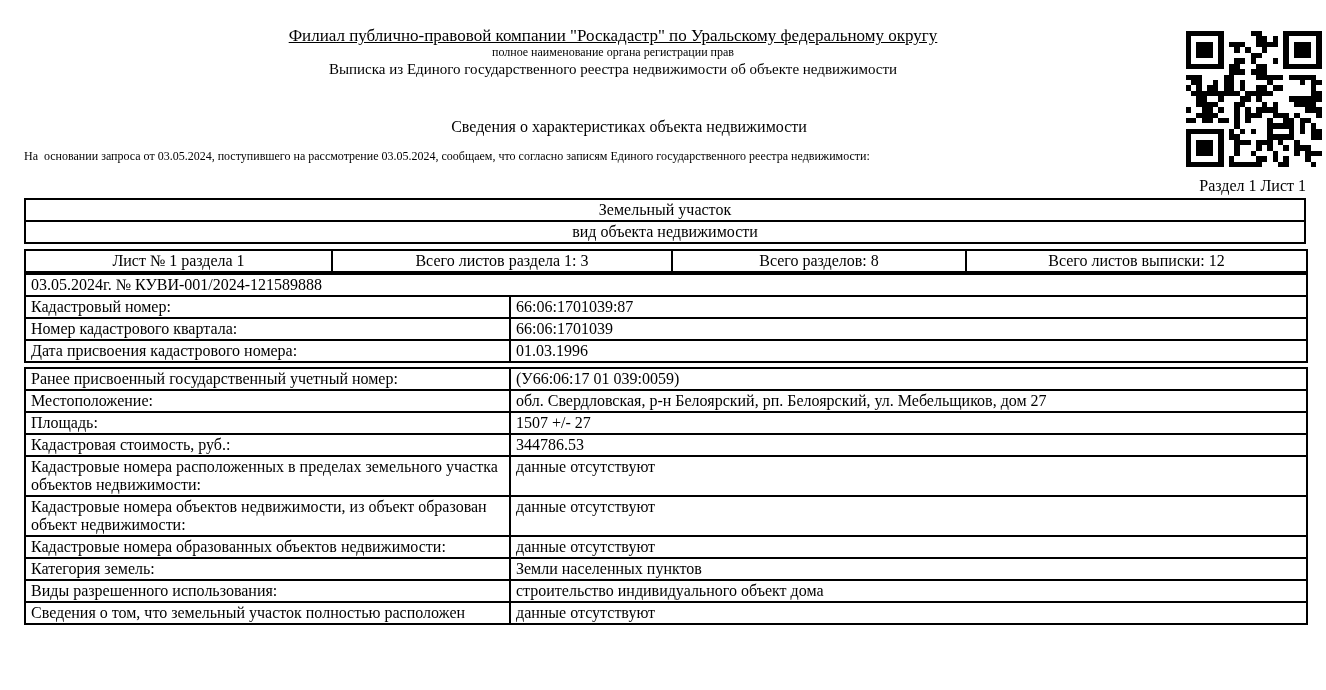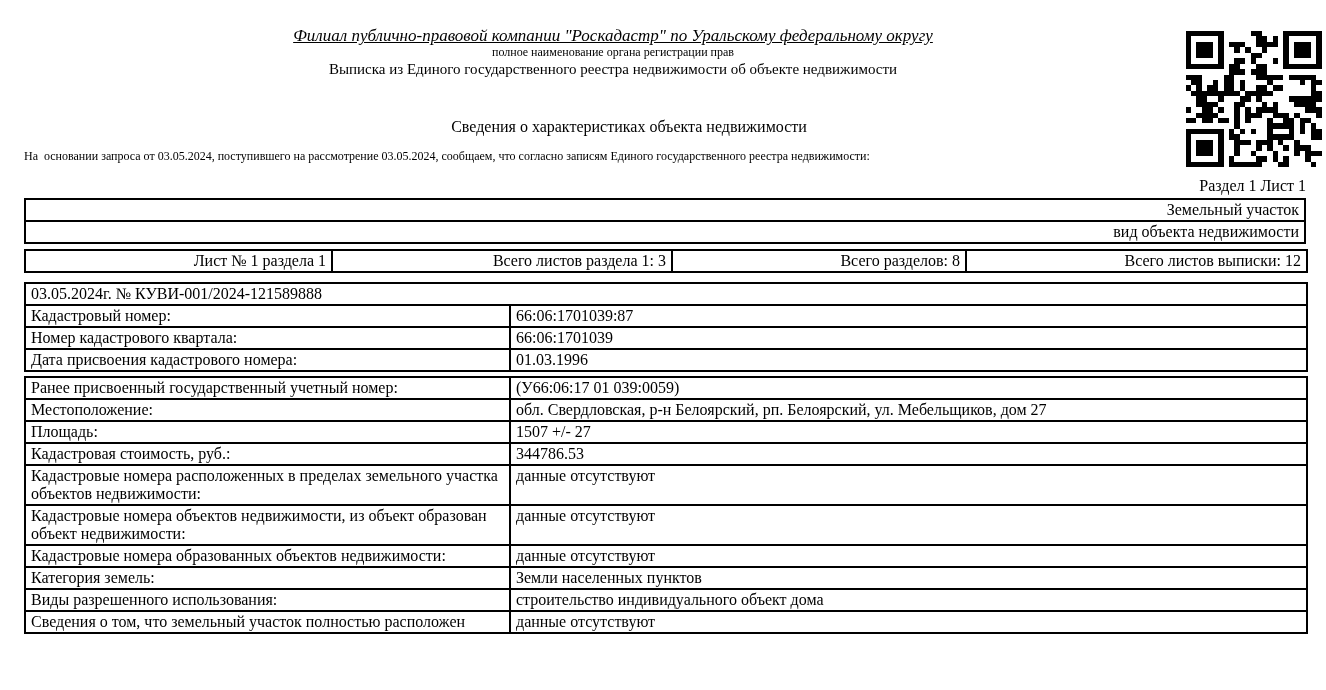--- a/index.html
+++ b/index.html
@@ -22,21 +22,20 @@
   }
   .qr svg { width: 100%; height: 100%; display: block; }
 
   
   .hdr { margin: 26px 0 0 24px; width: 1178px; text-align: center; }
   .org-name {
     display: inline-block;
     font-size: 17px;
     line-height: 20px;
     text-decoration: underline;
-    font-style: italic;
   }
   .org-caption { font-size: 12px; line-height: 13px; }
   .doc-title { font-size: 15px; line-height: 20px; }
 
   .sec-title {
     margin-top: 39px;
     width: 1258px;
     text-align: center;
     font-size: 16px;
     line-height: 18px;
@@ -65,24 +64,24 @@
     font-size: 16px;
   }
   table.tbl td {
     border: 2px solid #000;
     padding: 1px 5px;
     line-height: 18px;
     vertical-align: top;
     overflow: hidden;
     white-space: normal;
   }
-  td.c { text-align: right; }
+  td.c { text-align: center; }
   table.objtype { margin-top: 3px; }
   table.sheet   { margin-top: 5px; }
-  table.reg     { margin-top: 9px; border-radius: 17px; }
+  table.reg     { margin-top: 0; border-radius: 17px; }
   table.details { margin-top: 4px; }
 </style>
 </head>
 <body>
 
 <div class="page">
 
   <div class="qr">
     <svg id="qr-svg" xmlns="http://www.w3.org/2000/svg" shape-rendering="crispEdges" viewBox="0 0 25 25">
         <path d="M12 0h1v1h-1zM13 0h1v1h-1zM13 1h1v1h-1zM14 1h1v1h-1zM16 1h1v1h-1zM8 2h1v1h-1zM9 2h1v1h-1zM10 2h1v1h-1zM13 2h1v1h-1zM14 2h1v1h-1zM15 2h1v1h-1zM16 2h1v1h-1zM9 3h1v1h-1zM11 3h1v1h-1zM14 3h1v1h-1zM12 4h1v1h-1zM13 4h1v1h-1zM9 5h1v1h-1zM10 5h1v1h-1zM12 5h1v1h-1zM16 5h1v1h-1zM8 6h1v1h-1zM9 6h1v1h-1zM13 6h1v1h-1zM14 6h1v1h-1zM8 7h1v1h-1zM9 7h1v1h-1zM10 7h1v1h-1zM12 7h1v1h-1zM13 7h1v1h-1zM14 7h1v1h-1zM0 8h1v1h-1zM1 8h1v1h-1zM2 8h1v1h-1zM7 8h1v1h-1zM8 8h1v1h-1zM13 8h1v1h-1zM14 8h1v1h-1zM15 8h1v1h-1zM16 8h1v1h-1zM17 8h1v1h-1zM19 8h1v1h-1zM20 8h1v1h-1zM21 8h1v1h-1zM22 8h1v1h-1zM23 8h1v1h-1zM1 9h1v1h-1zM2 9h1v1h-1zM5 9h1v1h-1zM7 9h1v1h-1zM8 9h1v1h-1zM10 9h1v1h-1zM15 9h1v1h-1zM21 9h1v1h-1zM23 9h1v1h-1zM24 9h1v1h-1zM0 10h1v1h-1zM2 10h1v1h-1zM4 10h1v1h-1zM5 10h1v1h-1zM7 10h1v1h-1zM8 10h1v1h-1zM10 10h1v1h-1zM13 10h1v1h-1zM14 10h1v1h-1zM16 10h1v1h-1zM17 10h1v1h-1zM23 10h1v1h-1zM1 11h1v1h-1zM2 11h1v1h-1zM3 11h1v1h-1zM4 11h1v1h-1zM5 11h1v1h-1zM6 11h1v1h-1zM7 11h1v1h-1zM8 11h1v1h-1zM9 11h1v1h-1zM11 11h1v1h-1zM12 11h1v1h-1zM13 11h1v1h-1zM14 11h1v1h-1zM15 11h1v1h-1zM23 11h1v1h-1zM24 11h1v1h-1zM2 12h1v1h-1zM3 12h1v1h-1zM6 12h1v1h-1zM10 12h1v1h-1zM11 12h1v1h-1zM13 12h1v1h-1zM19 12h1v1h-1zM20 12h1v1h-1zM21 12h1v1h-1zM22 12h1v1h-1zM23 12h1v1h-1zM24 12h1v1h-1zM2 13h1v1h-1zM3 13h1v1h-1zM4 13h1v1h-1zM5 13h1v1h-1zM9 13h1v1h-1zM10 13h1v1h-1zM14 13h1v1h-1zM16 13h1v1h-1zM20 13h1v1h-1zM21 13h1v1h-1zM22 13h1v1h-1zM23 13h1v1h-1zM0 14h1v1h-1zM3 14h1v1h-1zM4 14h1v1h-1zM6 14h1v1h-1zM9 14h1v1h-1zM11 14h1v1h-1zM13 14h1v1h-1zM14 14h1v1h-1zM15 14h1v1h-1zM16 14h1v1h-1zM22 14h1v1h-1zM23 14h1v1h-1zM24 14h1v1h-1zM2 15h1v1h-1zM3 15h1v1h-1zM4 15h1v1h-1zM5 15h1v1h-1zM9 15h1v1h-1zM11 15h1v1h-1zM12 15h1v1h-1zM13 15h1v1h-1zM16 15h1v1h-1zM17 15h1v1h-1zM18 15h1v1h-1zM20 15h1v1h-1zM24 15h1v1h-1zM0 16h1v1h-1zM1 16h1v1h-1zM3 16h1v1h-1zM4 16h1v1h-1zM6 16h1v1h-1zM7 16h1v1h-1zM9 16h1v1h-1zM11 16h1v1h-1zM15 16h1v1h-1zM18 16h1v1h-1zM19 16h1v1h-1zM21 16h1v1h-1zM22 16h1v1h-1zM9 17h1v1h-1zM15 17h1v1h-1zM16 17h1v1h-1zM17 17h1v1h-1zM18 17h1v1h-1zM19 17h1v1h-1zM21 17h1v1h-1zM23 17h1v1h-1zM8 18h1v1h-1zM10 18h1v1h-1zM12 18h1v1h-1zM15 18h1v1h-1zM19 18h1v1h-1zM21 18h1v1h-1zM23 18h1v1h-1zM24 18h1v1h-1zM8 19h1v1h-1zM9 19h1v1h-1zM15 19h1v1h-1zM16 19h1v1h-1zM17 19h1v1h-1zM18 19h1v1h-1zM19 19h1v1h-1zM23 19h1v1h-1zM24 19h1v1h-1zM9 20h1v1h-1zM10 20h1v1h-1zM11 20h1v1h-1zM13 20h1v1h-1zM14 20h1v1h-1zM15 20h1v1h-1zM17 20h1v1h-1zM20 20h1v1h-1zM9 21h1v1h-1zM13 21h1v1h-1zM15 21h1v1h-1zM18 21h1v1h-1zM20 21h1v1h-1zM21 21h1v1h-1zM22 21h1v1h-1zM9 22h1v1h-1zM12 22h1v1h-1zM16 22h1v1h-1zM20 22h1v1h-1zM22 22h1v1h-1zM23 22h1v1h-1zM24 22h1v1h-1zM8 23h1v1h-1zM13 23h1v1h-1zM14 23h1v1h-1zM16 23h1v1h-1zM18 23h1v1h-1zM22 23h1v1h-1zM8 24h1v1h-1zM9 24h1v1h-1zM10 24h1v1h-1zM11 24h1v1h-1zM12 24h1v1h-1zM13 24h1v1h-1zM17 24h1v1h-1zM18 24h1v1h-1zM23 24h1v1h-1z" fill="#000"></path>

